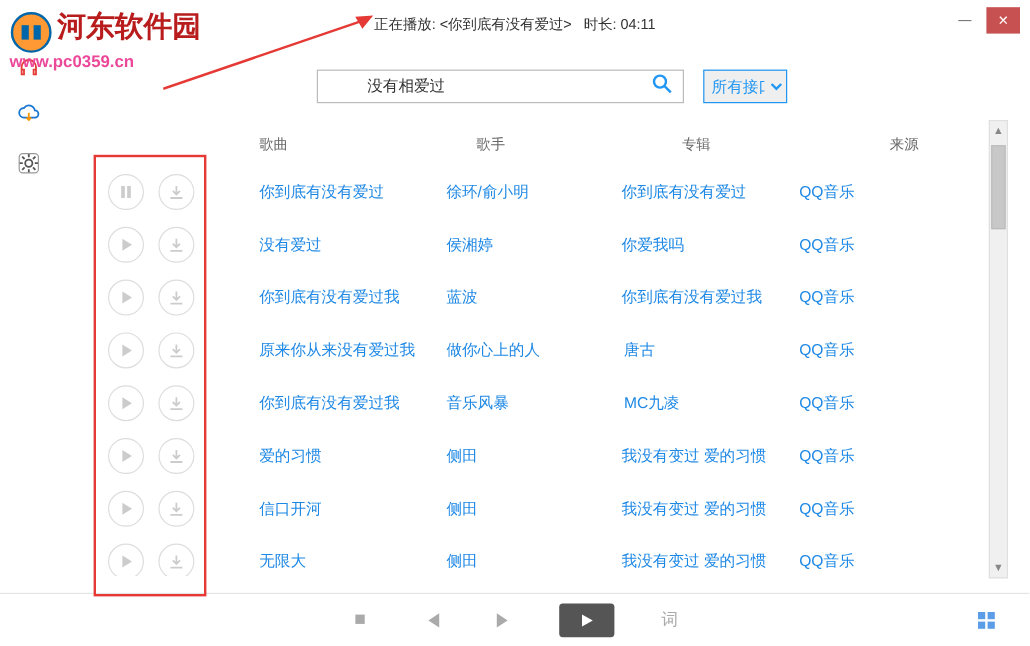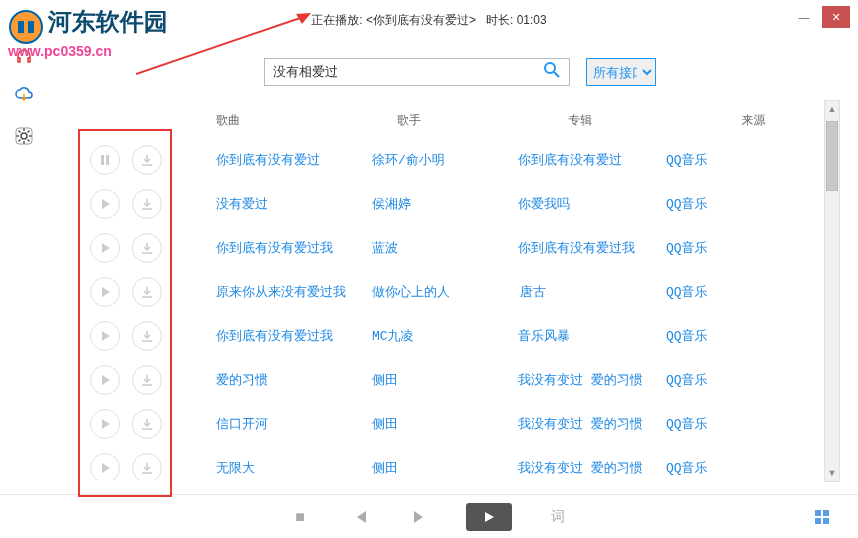--- a/index.html
+++ b/index.html
@@ -1,49 +1,49 @@
 <!DOCTYPE html>
 <html><head>
 <meta charset="utf-8">
 <style>
 * { margin: 0; padding: 0; box-sizing: border-box; }
 body { font-family: "Microsoft YaHei", sans-serif; font-size: 13px; background: #fff; width: 858px; height: 538px; position: relative; overflow: hidden; }
 
 .watermark { position: absolute; top: 6px; left: 8px; z-index: 100; pointer-events: none; }
-.wm-title { font-size: 24px; font-weight: bold; color: #0c4a6e; }
+.wm-title { font-size: 24px; font-weight: bold; color: #b91c1c; }
 .wm-logo { display: inline-block; width: 36px; height: 36px; vertical-align: middle; }
 .wm-url { font-size: 14px; color: #ec4899; font-weight: bold; margin-top: -2px; }
 
 .arrow { position: absolute; top: 8px; left: 136px; width: 182px; height: 68px; z-index: 50; pointer-events: none; }
 
 .header { position: absolute; top: 8px; left: 0; right: 0; height: 24px; display: flex; align-items: center; justify-content: center; }
 .header-text { font-size: 12px; color: #333; }
 
 .window-controls { position: absolute; top: 6px; right: 8px; display: flex; gap: 4px; }
 .win-btn { width: 28px; height: 22px; display: flex; align-items: center; justify-content: center; font-size: 11px; background: #fff; }
 .win-min { color: #555; }
 .win-close { background: #c75050; color: #fff; }
 
 .sidebar { position: absolute; top: 44px; left: 12px; width: 30px; display: flex; flex-direction: column; gap: 16px; }
 .side-btn { width: 24px; height: 24px; display: flex; align-items: center; justify-content: center; color: #555; cursor: pointer; }
 
 .search-row { position: absolute; top: 58px; left: 264px; display: flex; gap: 16px; align-items: center; }
 .search-box { width: 306px; height: 28px; border: 1px solid #bbb; display: flex; align-items: center; padding: 0 8px; }
-.search-input { flex: 1; border: none; outline: none; font-size: 13px; color: #333; font-family: inherit; }
+.search-input { flex: 1; border: none; outline: none; font-size: 13px; color: #333; font-family: inherit; margin-left: 33px; }
 .search-icon { color: #2196f3; font-size: 16px; }
 .interface-select { width: 70px; height: 28px; border: 1px solid #2196f3; color: #2196f3; font-size: 13px; padding: 0 2px; font-family: inherit; }
 
 .table-header { position: absolute; top: 112px; left: 216px; right: 42px; display: flex; font-size: 12px; color: #666; gap: 32px; }
 .col-song { width: 156px; }
 .col-artist { width: 146px; }
 .col-album { width: 148px; }
 .col-source { width: 78px; }
 
 .track-list { position: absolute; top: 138px; left: 82px; right: 42px; bottom: 58px; overflow: hidden; }
-.track-row { display: flex; align-items: center; height: 44px; font-family: Liberation Mono, monospace; }
+.track-row { display: flex; align-items: center; height: 44px; }
 .track-controls { width: 134px; display: flex; gap: 12px; align-items: center; padding-left: 8px; }
 .circ-btn { width: 30px; height: 30px; border: 1px solid #ddd; border-radius: 50%; display: flex; align-items: center; justify-content: center; color: #ccc; cursor: pointer; background: #fff; }
 .track-link { color: #1e88e5; font-size: 13px; cursor: pointer; }
 .track-link.col-source { color: #1e88e5; }
 
 .highlight-box { position: absolute; top: 129px; left: 78px; width: 94px; height: 368px; border: 2px solid #e53935; z-index: 60; pointer-events: none; }
 
 .scrollbar-track { position: absolute; top: 100px; right: 18px; bottom: 56px; width: 16px; background: #f0f0f0; border: 1px solid #e0e0e0; }
 .scrollbar-thumb { position: absolute; top: 20px; left: 1px; right: 1px; height: 70px; background: #c8c8c8; border: 1px solid #bbb; }
 .scroll-arrow { position: absolute; left: 0; right: 0; height: 16px; display: flex; align-items: center; justify-content: center; font-size: 9px; color: #888; }
@@ -71,21 +71,21 @@
   <div class="wm-url">www.pc0359.cn</div>
 </div>
 
 <svg class="arrow" viewBox="0 0 182 68">
   <line x1="0" y1="66" x2="170" y2="8" stroke="#e53935" stroke-width="2"></line>
   <polygon points="175,5 160,6 166,16" fill="#e53935"></polygon>
 </svg>
 
 <div class="header">
   <span class="header-text">
-    <span>正在播放: </span><span>&lt;你到底有没有爱过&gt;</span>&nbsp;&nbsp;&nbsp;<span>时长: </span><span>01:03</span>
+    <span>正在播放: </span><span>&lt;你到底有没有爱过&gt;</span>&nbsp;&nbsp;&nbsp;<span>时长: </span><span>04:11</span>
   </span>
 </div>
 
 <div class="window-controls">
   <div class="win-btn win-min">—</div>
   <div class="win-btn win-close">✕</div>
 </div>
 
 <div class="sidebar">
   <div class="side-btn">
@@ -209,22 +209,22 @@
             <path d="M3 1l8 5-8 5z" fill="#ccc"></path>
           </svg>
         </div>
         <div class="circ-btn">
           <svg width="14" height="14" viewBox="0 0 14 14">
             <path d="M7 2v7m-3-3l3 3 3-3M2 12h10" fill="none" stroke="#ccc" stroke-width="1.5"></path>
           </svg>
         </div>
       </div>
       <div class="track-link col-song">你到底有没有爱过我</div>
+      <div class="track-link col-album">音乐风暴</div>
       <div class="track-link col-artist">MC九凌</div>
-      <div class="track-link col-album">音乐风暴</div>
       <div class="track-link col-source">QQ音乐</div>
     </div>
     <div class="track-row">
       <div class="track-controls">
         <div class="circ-btn">
           <svg width="12" height="12" viewBox="0 0 12 12">
             <path d="M3 1l8 5-8 5z" fill="#ccc"></path>
           </svg>
         </div>
         <div class="circ-btn">

